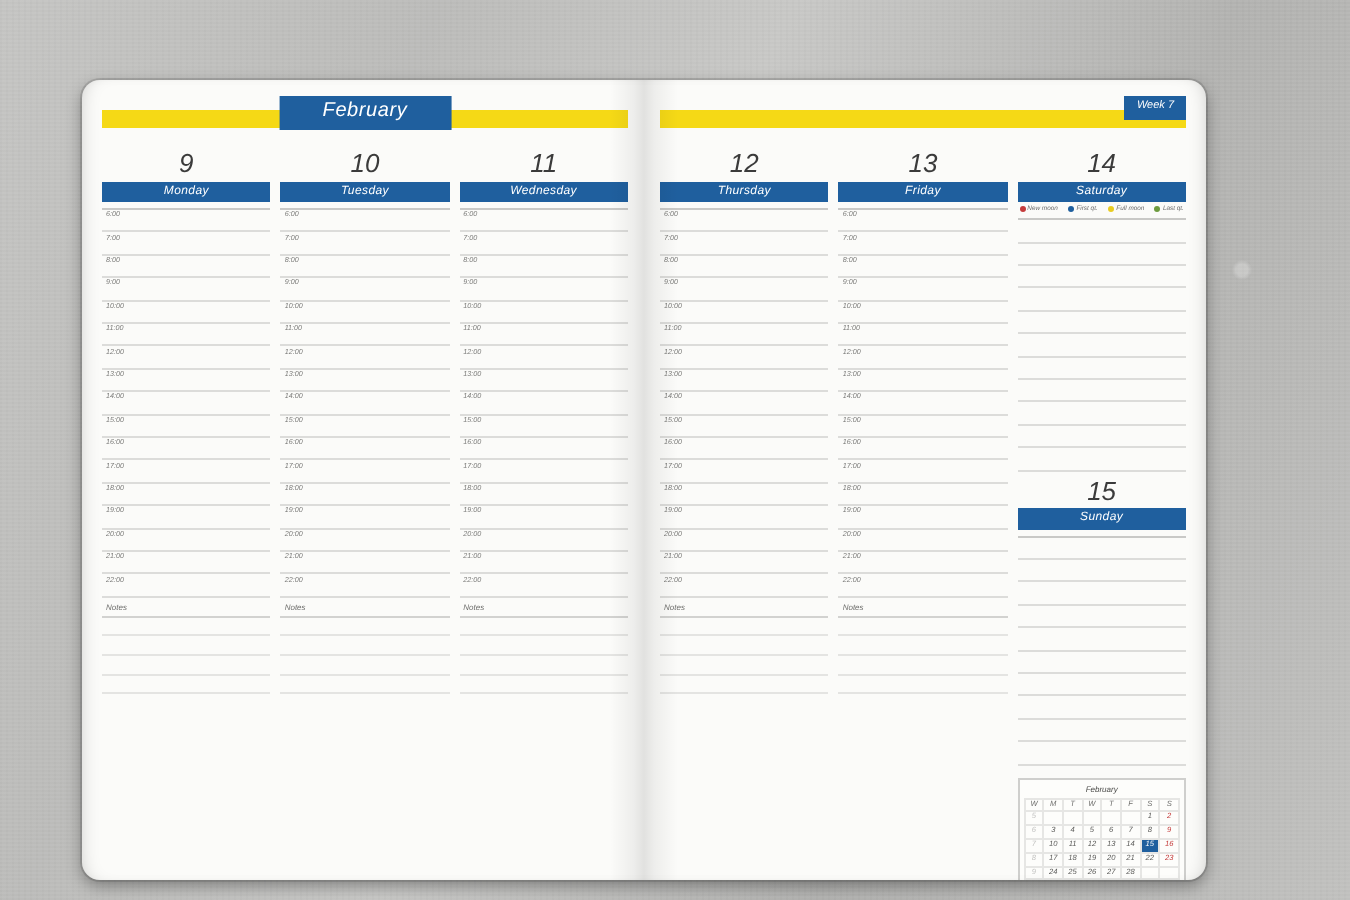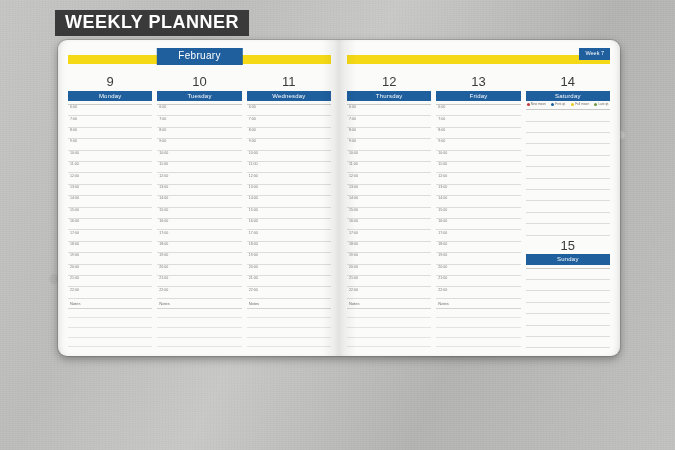--- a/index.html
+++ b/index.html
@@ -50,28 +50,29 @@
     font-size: 18px;
     font-weight: bold;
     letter-spacing: .5px;
     font-family: "Liberation Sans", sans-serif;
     line-height: 1.05;
   }
 
   
   #book {
     position: absolute;
-    left: 58px;
+    left: 41px;
     top: 40px;
     width: 562px;
-    height: 316px;
+    height: 400px;
     background: #fbfbf9;
     border-radius: 9px;
     box-shadow: 0 3px 8px rgba(0,0,0,.35), 0 0 0 1px rgba(0,0,0,.12);
     overflow: hidden;
+    font-style: italic;
   }
   
   #spine {
     position: absolute;
     left: 50%;
     top: 0;
     width: 34px;
     height: 100%;
     transform: translateX(-50%);
     background: linear-gradient(90deg, rgba(0,0,0,0) 0%, rgba(0,0,0,.055) 35%, rgba(0,0,0,.10) 50%, rgba(0,0,0,.055) 65%, rgba(0,0,0,0) 100%);
@@ -247,21 +248,20 @@
     color: #ffffff;
   }
   .mini-cal td.mute { color: #c2c2c0; }
 </style>
 </head>
 <body>
 
 <div id="page">
   <div id="grain"></div>
 
-  <div id="title-bar">WEEKLY PLANNER</div>
 
   <div id="book">
 
     <div class="page-half" id="left-page">
       <div class="hdr">
         <div class="yellow"></div>
         <div class="month">February</div>
       </div>
 
       <div class="cols">

